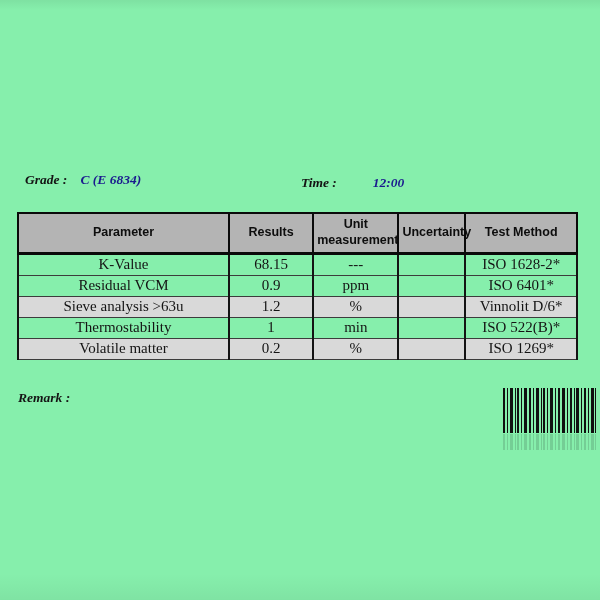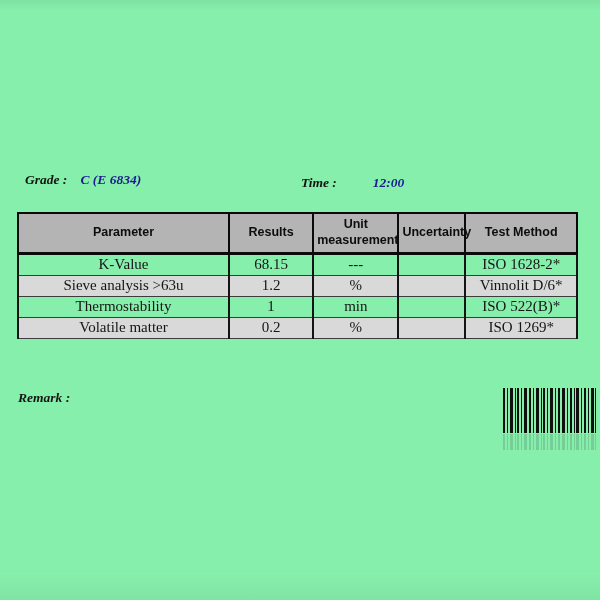--- a/index.html
+++ b/index.html
@@ -108,20 +108,27 @@
         <th>Test Method</th>
       </tr>
     </thead>
     <tbody>
       <tr>
         <td>K-Value</td>
         <td>68.15</td>
         <td>---</td>
         <td></td>
         <td class="test-method">ISO 1628-2*</td>
+      </tr>
+      <tr>
+        <td>Residual VCM</td>
+        <td>0.9</td>
+        <td>ppm</td>
+        <td></td>
+        <td class="test-method">ISO 6401*</td>
       </tr>
       <tr class="alt">
         <td>Sieve analysis &gt;63u</td>
         <td>1.2</td>
         <td>%</td>
         <td></td>
         <td class="test-method">Vinnolit D/6*</td>
       </tr>
       <tr>
         <td>Thermostability</td>

